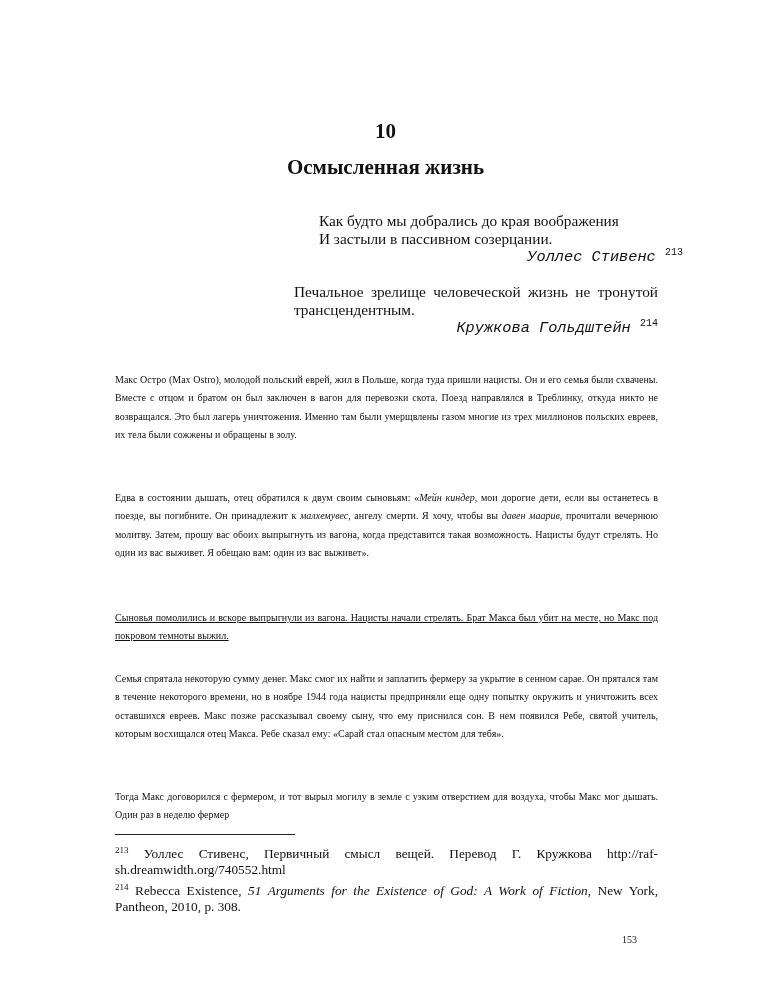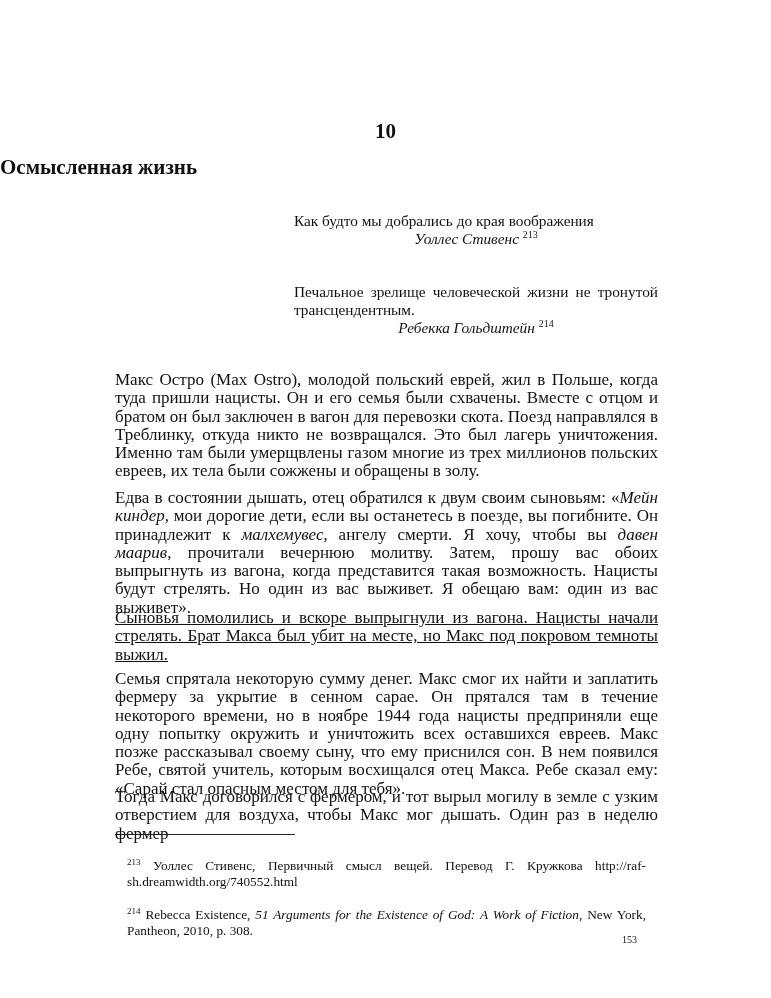--- a/index.html
+++ b/index.html
@@ -5,61 +5,62 @@
     html, body { margin: 0; padding: 0; background: #ffffff; }
     body {
       width: 771px; height: 998px; position: relative; overflow: hidden;
       font-family: "Liberation Serif", serif; color: #111;
     }
     .chap-num {
       position: absolute; left: 0; width: 771px; top: 119px; text-align: center;
       font-weight: bold; font-size: 21px;
     }
     .chap-title {
-      position: absolute; left: 0; width: 771px; top: 155px; 
+      position: absolute; left: 0; width: 771px; top: 155px; text-align: center;
       font-weight: bold; font-size: 21px;
     }
     .epi { position: absolute; left: 294px; width: 364px; font-size: 15.3px; line-height: 18px; }
-    .epi1 { top: 212px; }
+    .epi1 { top: 212px; margin-left: 25px; }
     .epi2 { top: 283px; text-align: justify; }
-    .attrib { display: block; text-align: center; font-style: italic; }
+    .attrib { display: block; text-align: right; font-style: italic; font-family: Liberation Mono, monospace; }
     sup { font-size: 10px; vertical-align: 6px; line-height: 0; font-style: normal; }
     .body-text {
-      position: absolute; left: 115px; width: 543px; font-size: 17px; line-height: 18.3px;
+      position: absolute; left: 115px; width: 543px; font-size: 10px; line-height: 18.3px;
       text-align: justify;
     }
     .p1 { top: 371px; }
     .p2 { top: 489px; }
     .p3 { top: 609px; text-decoration: underline; }
     .p4 { top: 670px; }
     .p5 { top: 788px; }
     .fn-rule { position: absolute; left: 115px; top: 834px; width: 180px; height: 1px; background: #222; }
     .footnotes {
       position: absolute; left: 115px; width: 543px; top: 842px; font-size: 13.3px; line-height: 16.4px;
       text-align: justify;
     }
-    .footnotes p { margin: 12px; }
+    .footnotes p { margin: 0; }
     .fn-sup { font-size: 9px; vertical-align: 5px; }
     .page-num { position: absolute; left: 622px; top: 934px; font-size: 10px; }
     i { font-style: italic; }
   </style>
 </head>
 <body>
 
 <div class="chap-num">10</div>
 <div class="chap-title">Осмысленная жизнь</div>
 
 <div class="epi epi1">
   <span>Как будто мы добрались до края воображения</span><br>
+  <span>И застыли в пассивном созерцании.</span>
   <span class="attrib"><span>Уоллес Стивенс</span> <sup>213</sup></span>
 </div>
 
 <div class="epi epi2">
-  <span>Печальное зрелище человеческой жизни не тронутой трансцендентным.</span>
-  <span class="attrib"><span>Ребекка Гольдштейн</span> <sup>214</sup></span>
+  <span>Печальное зрелище человеческой жизнь не тронутой трансцендентным.</span>
+  <span class="attrib"><span>Кружкова Гольдштейн</span> <sup>214</sup></span>
 </div>
 
 <div class="body-text p1">Макс Остро (Max Ostro), молодой польский еврей, жил в Польше, когда туда пришли нацисты. Он и его семья были схвачены. Вместе с отцом и братом он был заключен в вагон для перевозки скота. Поезд направлялся  в Треблинку, откуда никто не возвращался. Это был лагерь уничтожения. Именно там были умерщвлены газом многие из трех миллионов польских евреев, их тела были сожжены и обращены в золу.</div>
 
 <div class="body-text p2"><span>Едва в состоянии дышать, отец обратился к двум своим сыновьям: «</span><i>Мейн киндер</i><span>, мои дорогие дети, если вы останетесь в поезде, вы погибните. Он принадлежит к </span><i>малхемувес</i><span>, ангелу смерти. Я хочу, чтобы вы </span><i>давен маарив</i><span>, прочитали вечернюю молитву. Затем, прошу вас обоих выпрыгнуть из вагона, когда представится такая возможность. Нацисты будут стрелять. Но один из вас выживет. Я обещаю вам: один из вас выживет».</span></div>
 
 <div class="body-text p3">Сыновья помолились  и вскоре выпрыгнули из вагона. Нацисты начали стрелять. Брат Макса был убит на месте, но Макс под покровом темноты выжил.</div>
 <div class="body-text p4">Семья спрятала некоторую сумму денег. Макс смог их найти и заплатить фермеру за укрытие  в сенном сарае. Он прятался там в течение некоторого времени, но в ноябре 1944 года нацисты  предприняли еще одну попытку окружить и уничтожить всех оставшихся евреев. Макс позже рассказывал своему сыну, что ему приснился сон. В нем появился Ребе, святой учитель, которым восхищался отец Макса. Ребе сказал ему: «Сарай стал опасным местом для тебя».</div>
 <div class="body-text p5">Тогда Макс договорился с фермером, и тот вырыл могилу в земле с узким отверстием для воздуха, чтобы Макс мог дышать. Один раз в неделю фермер</div>
 

